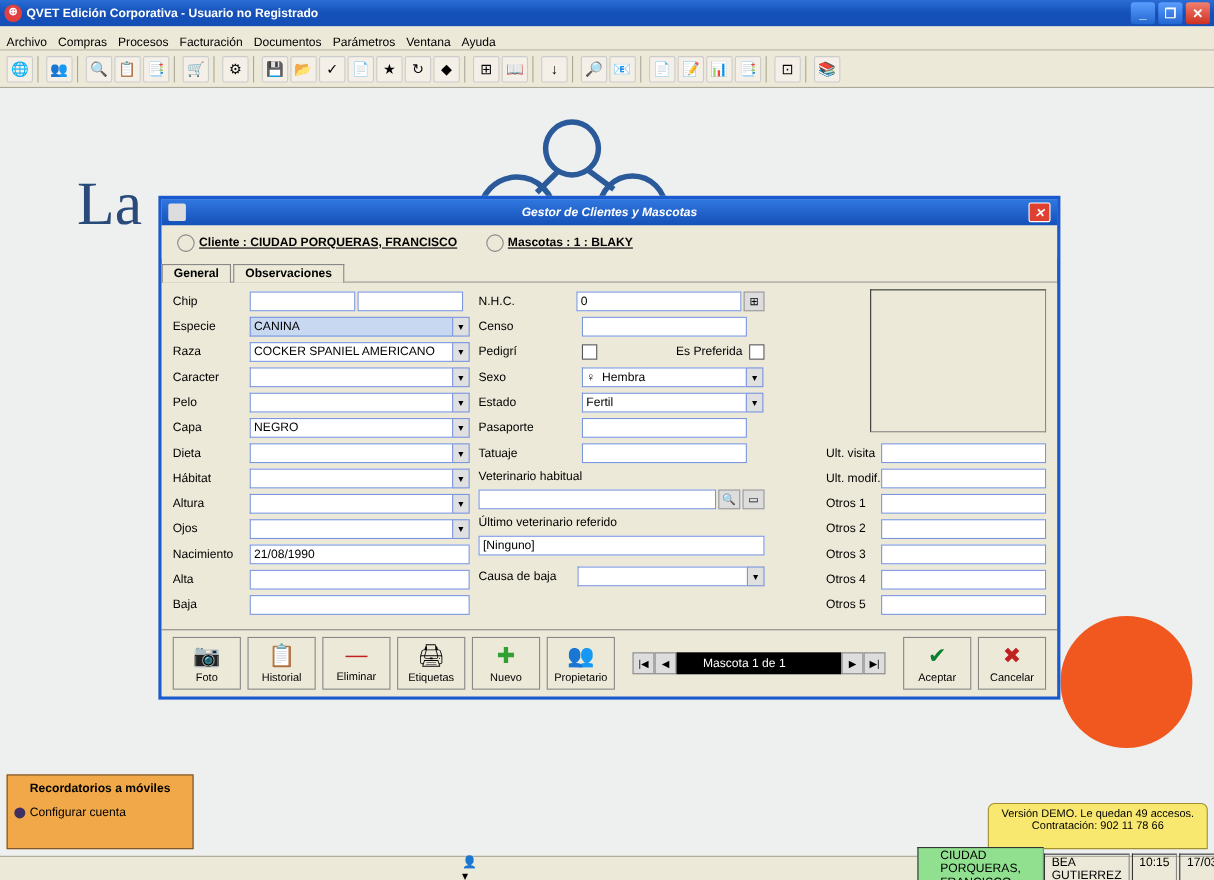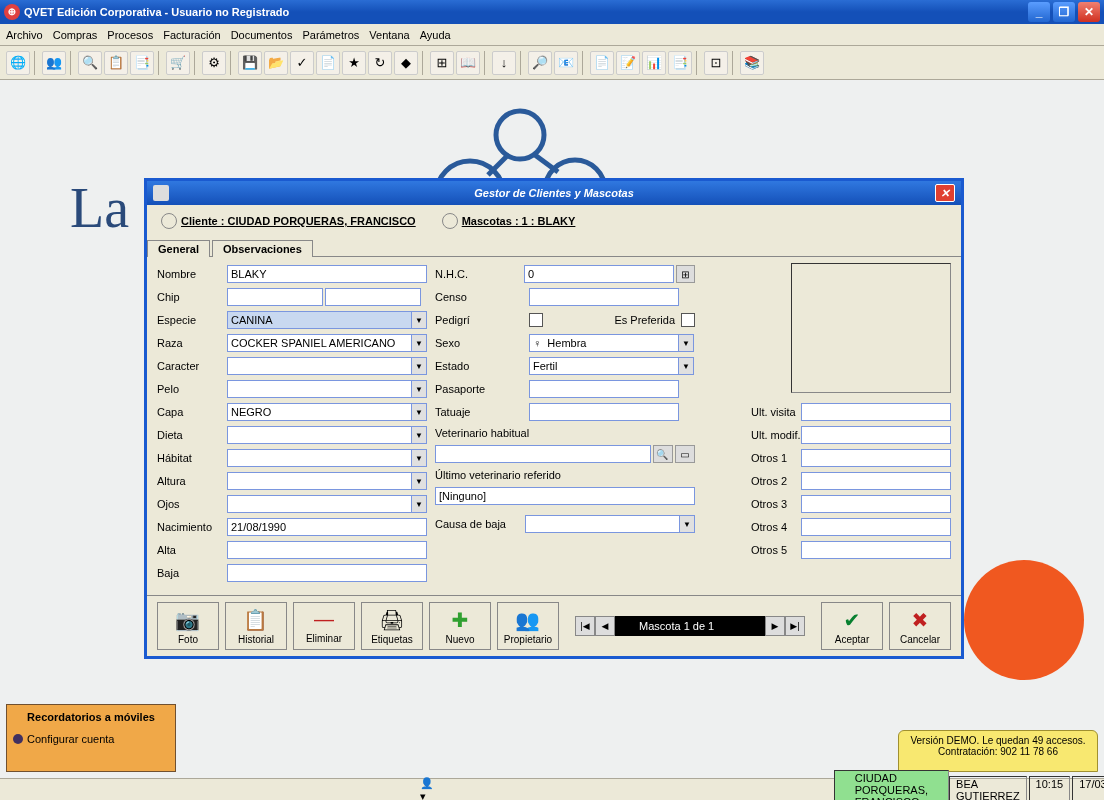--- a/index.html
+++ b/index.html
@@ -29,41 +29,41 @@
 .title-bar .win-btns { display: flex; gap: 3px; }
 .title-bar .win-btn {
   width: 22px; height: 20px; border-radius: 3px;
   display: flex; align-items: center; justify-content: center;
   font-weight: bold; font-size: 12px; color: white;
 }
 .win-btn.min, .win-btn.max { background: linear-gradient(to bottom,#5a9dff,#2266d0); }
 .win-btn.close { background: linear-gradient(to bottom,#f08070,#d03020); }
 .menu-bar {
   background: #ece9d8; height: 22px;
-  display: flex; align-items: center; gap: 10px; padding: 0 6px;
+  display: flex; align-items: flex-end; gap: 10px; padding: 0 6px;
   border-bottom: 1px solid #aca899;
 }
 .menu-item { cursor: default; }
 .toolbar {
   background: #ece9d8; height: 34px; border-bottom: 1px solid #aca899;
   display: flex; align-items: center; gap: 2px; padding: 2px 6px;
 }
 .tb-btn {
   width: 24px; height: 24px; border: 1px solid #ccc; background: #f4f0e8;
   border-radius: 2px; display: flex; align-items: center; justify-content: center;
   font-size: 13px;
 }
 .tb-sep { width: 4px; height: 24px; border-left: 1px solid #aca899; margin: 0 2px; }
 .content-bg {
   position: absolute; top: 80px; left: 0; right: 0; bottom: 22px;
   background: #eef0f0;
 }
 .content-bg svg.logo { position: absolute; top: 20px; left: 380px; }
 .content-text {
-  position: absolute; top: 96px; left: 70px; font-size: 56px; color: #2a4a7a; font-family: serif;
+  position: absolute; top: 74px; left: 70px; font-size: 56px; color: #2a4a7a; font-family: serif;
 }
 .orange-badge {
   position: absolute; right: 20px; top: 480px; width: 120px; height: 120px;
   border-radius: 60px; background: #f05820;
 }
 .panel-remind {
   position: absolute; left: 6px; bottom: 28px; width: 170px; height: 68px;
   background: #f0a848; border: 1px solid #705030; padding: 6px;
 }
 .panel-remind .hdr { font-weight: bold; font-size: 11px; text-align: center; }
@@ -279,24 +279,20 @@
   </div>
   <div class="sub-tabs">
     <div class="sub-tab active">General</div>
     <div class="sub-tab"><b>Observaciones</b></div>
   </div>
 
   <div class="form-area">
 
     <div class="col col1">
       <div class="row">
-          <span class="lbl">Nombre</span>
-          <input class="inp" value="BLAKY" style="">
-        </div>
-      <div class="row">
           <span class="lbl">Chip</span>
           <div class="chip-row">
             <input class="inp" style="">
             <input class="inp" style="">
           </div>
         </div>
       <div class="row">
           <span class="lbl">Especie</span>
           <div class="sel-wrap">
             <input class="inp sel" value="CANINA" style="">

